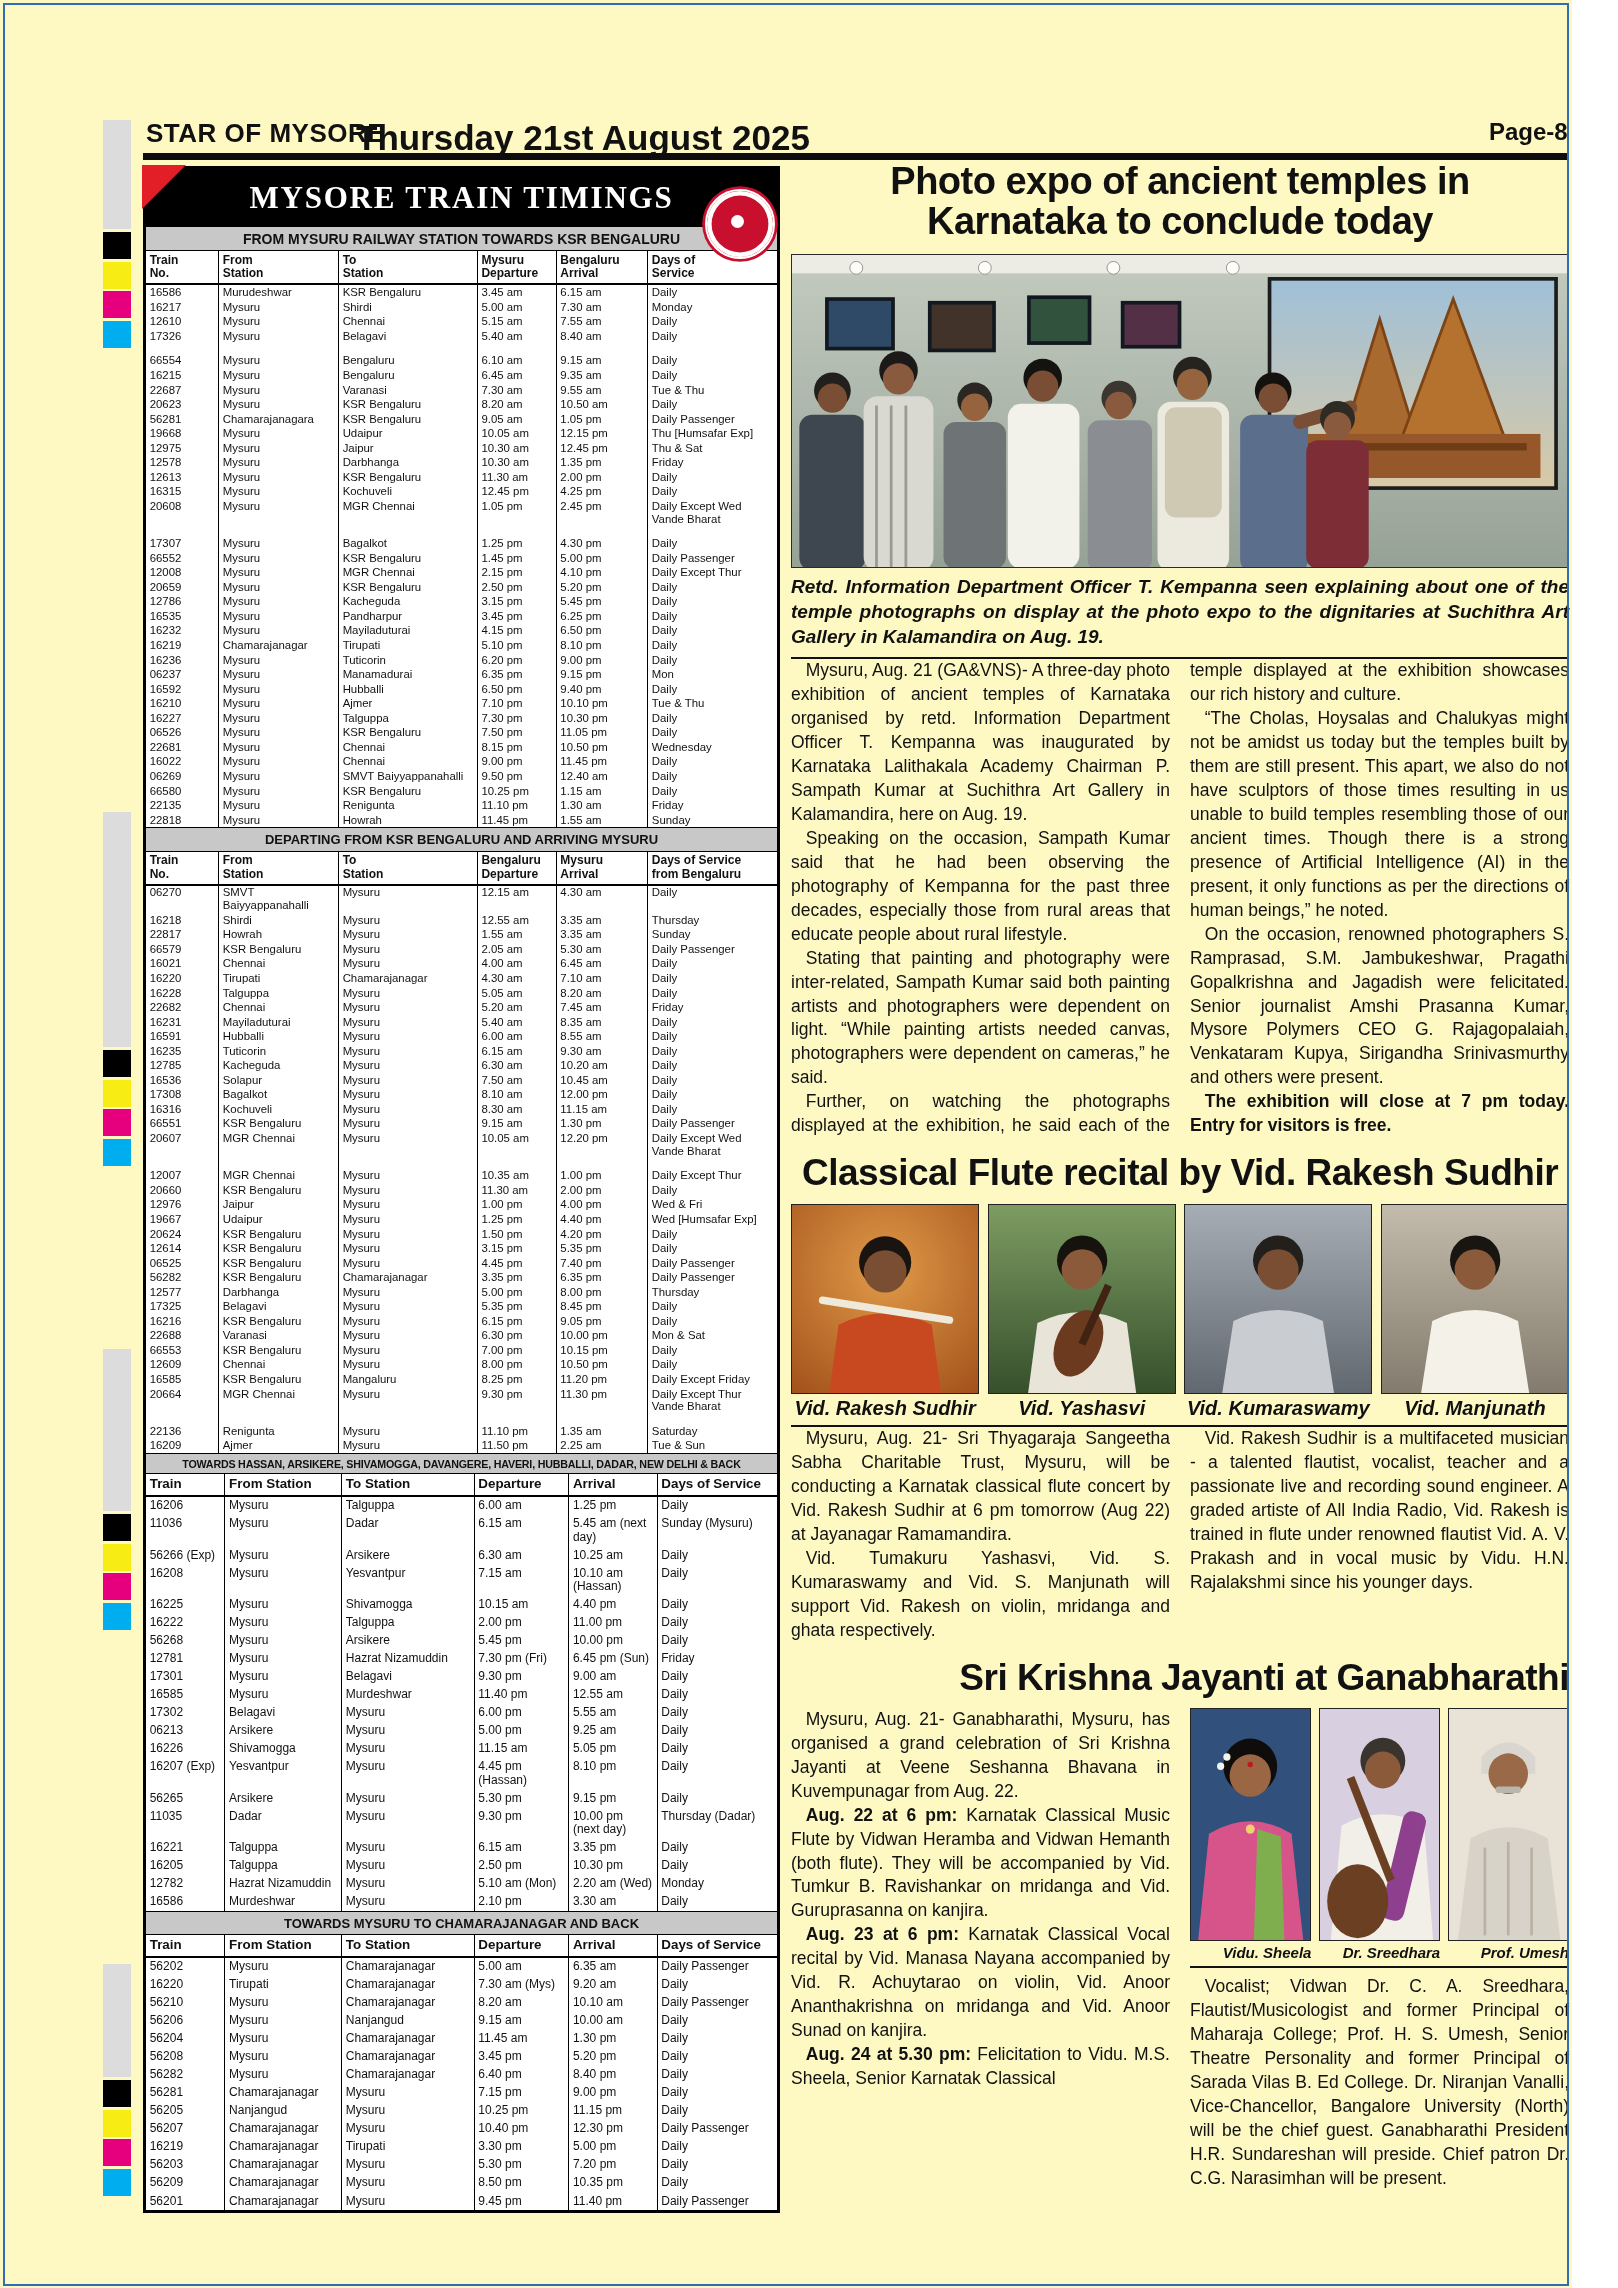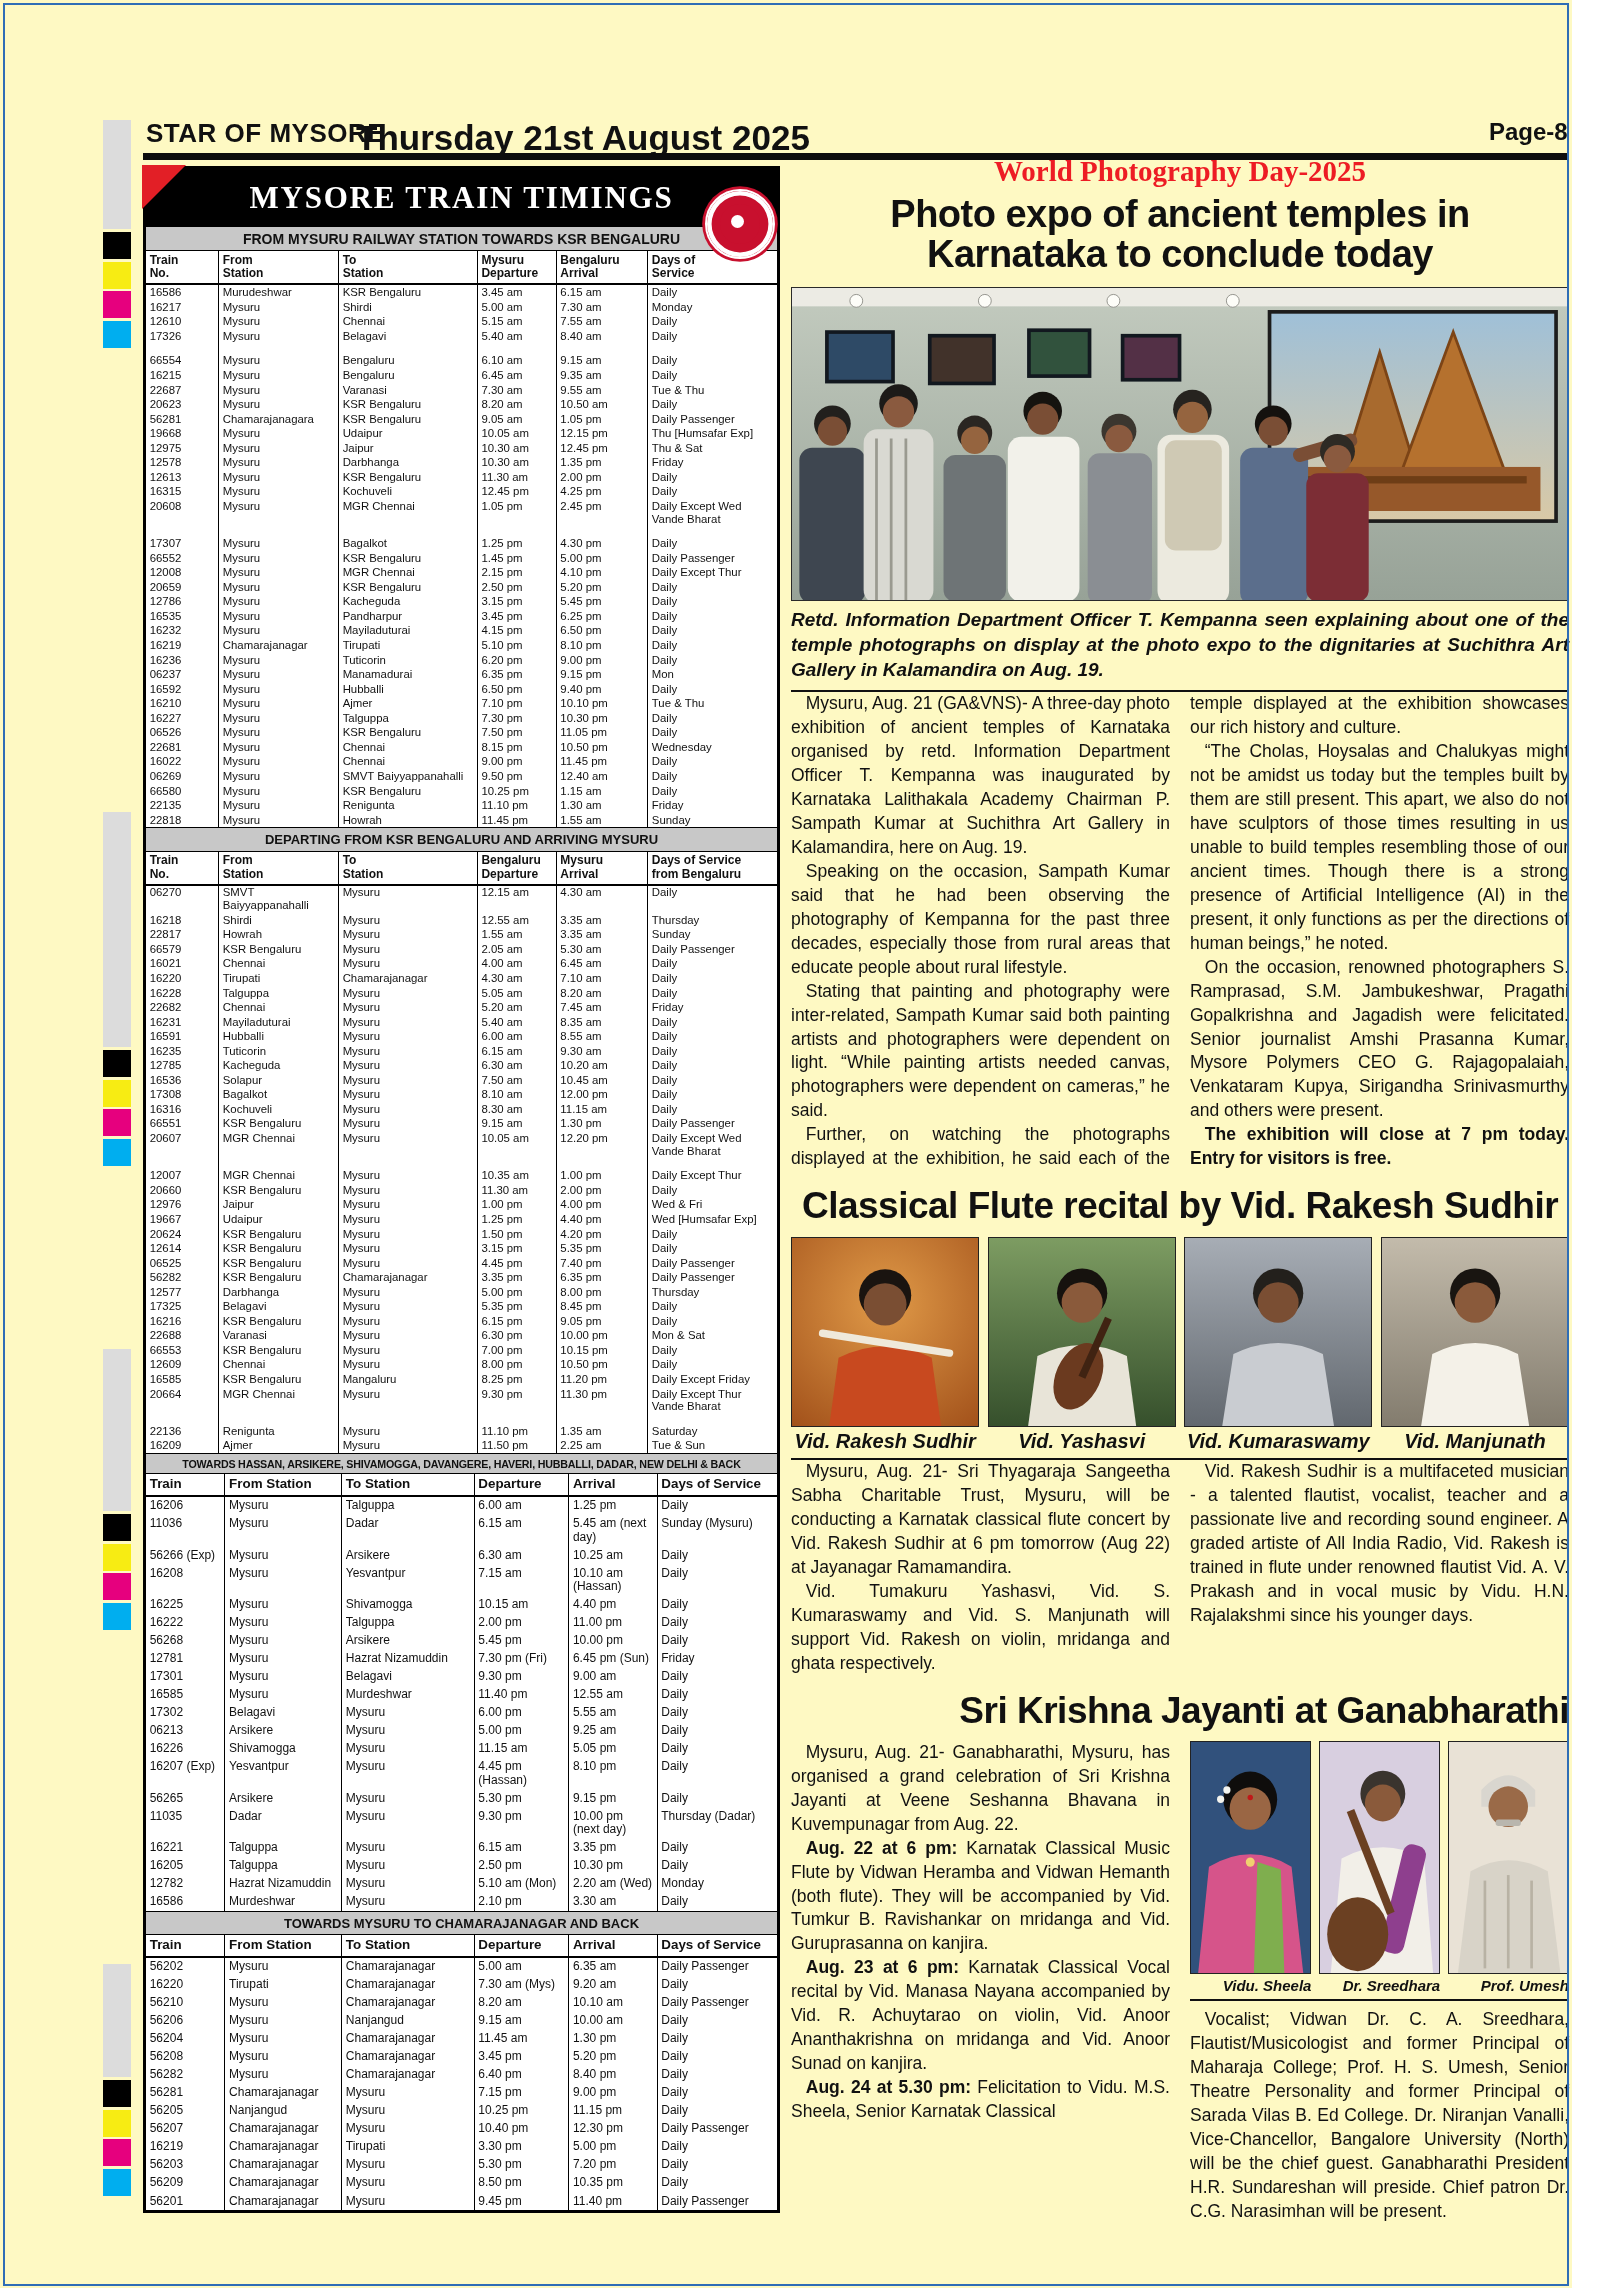--- a/index.html
+++ b/index.html
@@ -1091,21 +1091,20 @@
             <td>9.45 pm</td>
             <td>11.40 pm</td>
             <td>Daily Passenger</td>
           </tr>
         </tbody>
     </table>
   </div>
 
   <div class="right-col">
 
-    <div class="kicker">World Photography Day-2025</div>
     <div class="headline">Photo expo of ancient temples in
 Karnataka to conclude today</div>
 
     <div class="photo-main">
       <svg viewBox="0 0 845 340" preserveAspectRatio="none" aria-hidden="true">
         <defs>
           <linearGradient id="wall" x1="0" y1="0" x2="0" y2="1">
               <stop offset="0" stop-color="#c3cbbf"></stop>
               <stop offset="1" stop-color="#97a297"></stop>
             </linearGradient>

